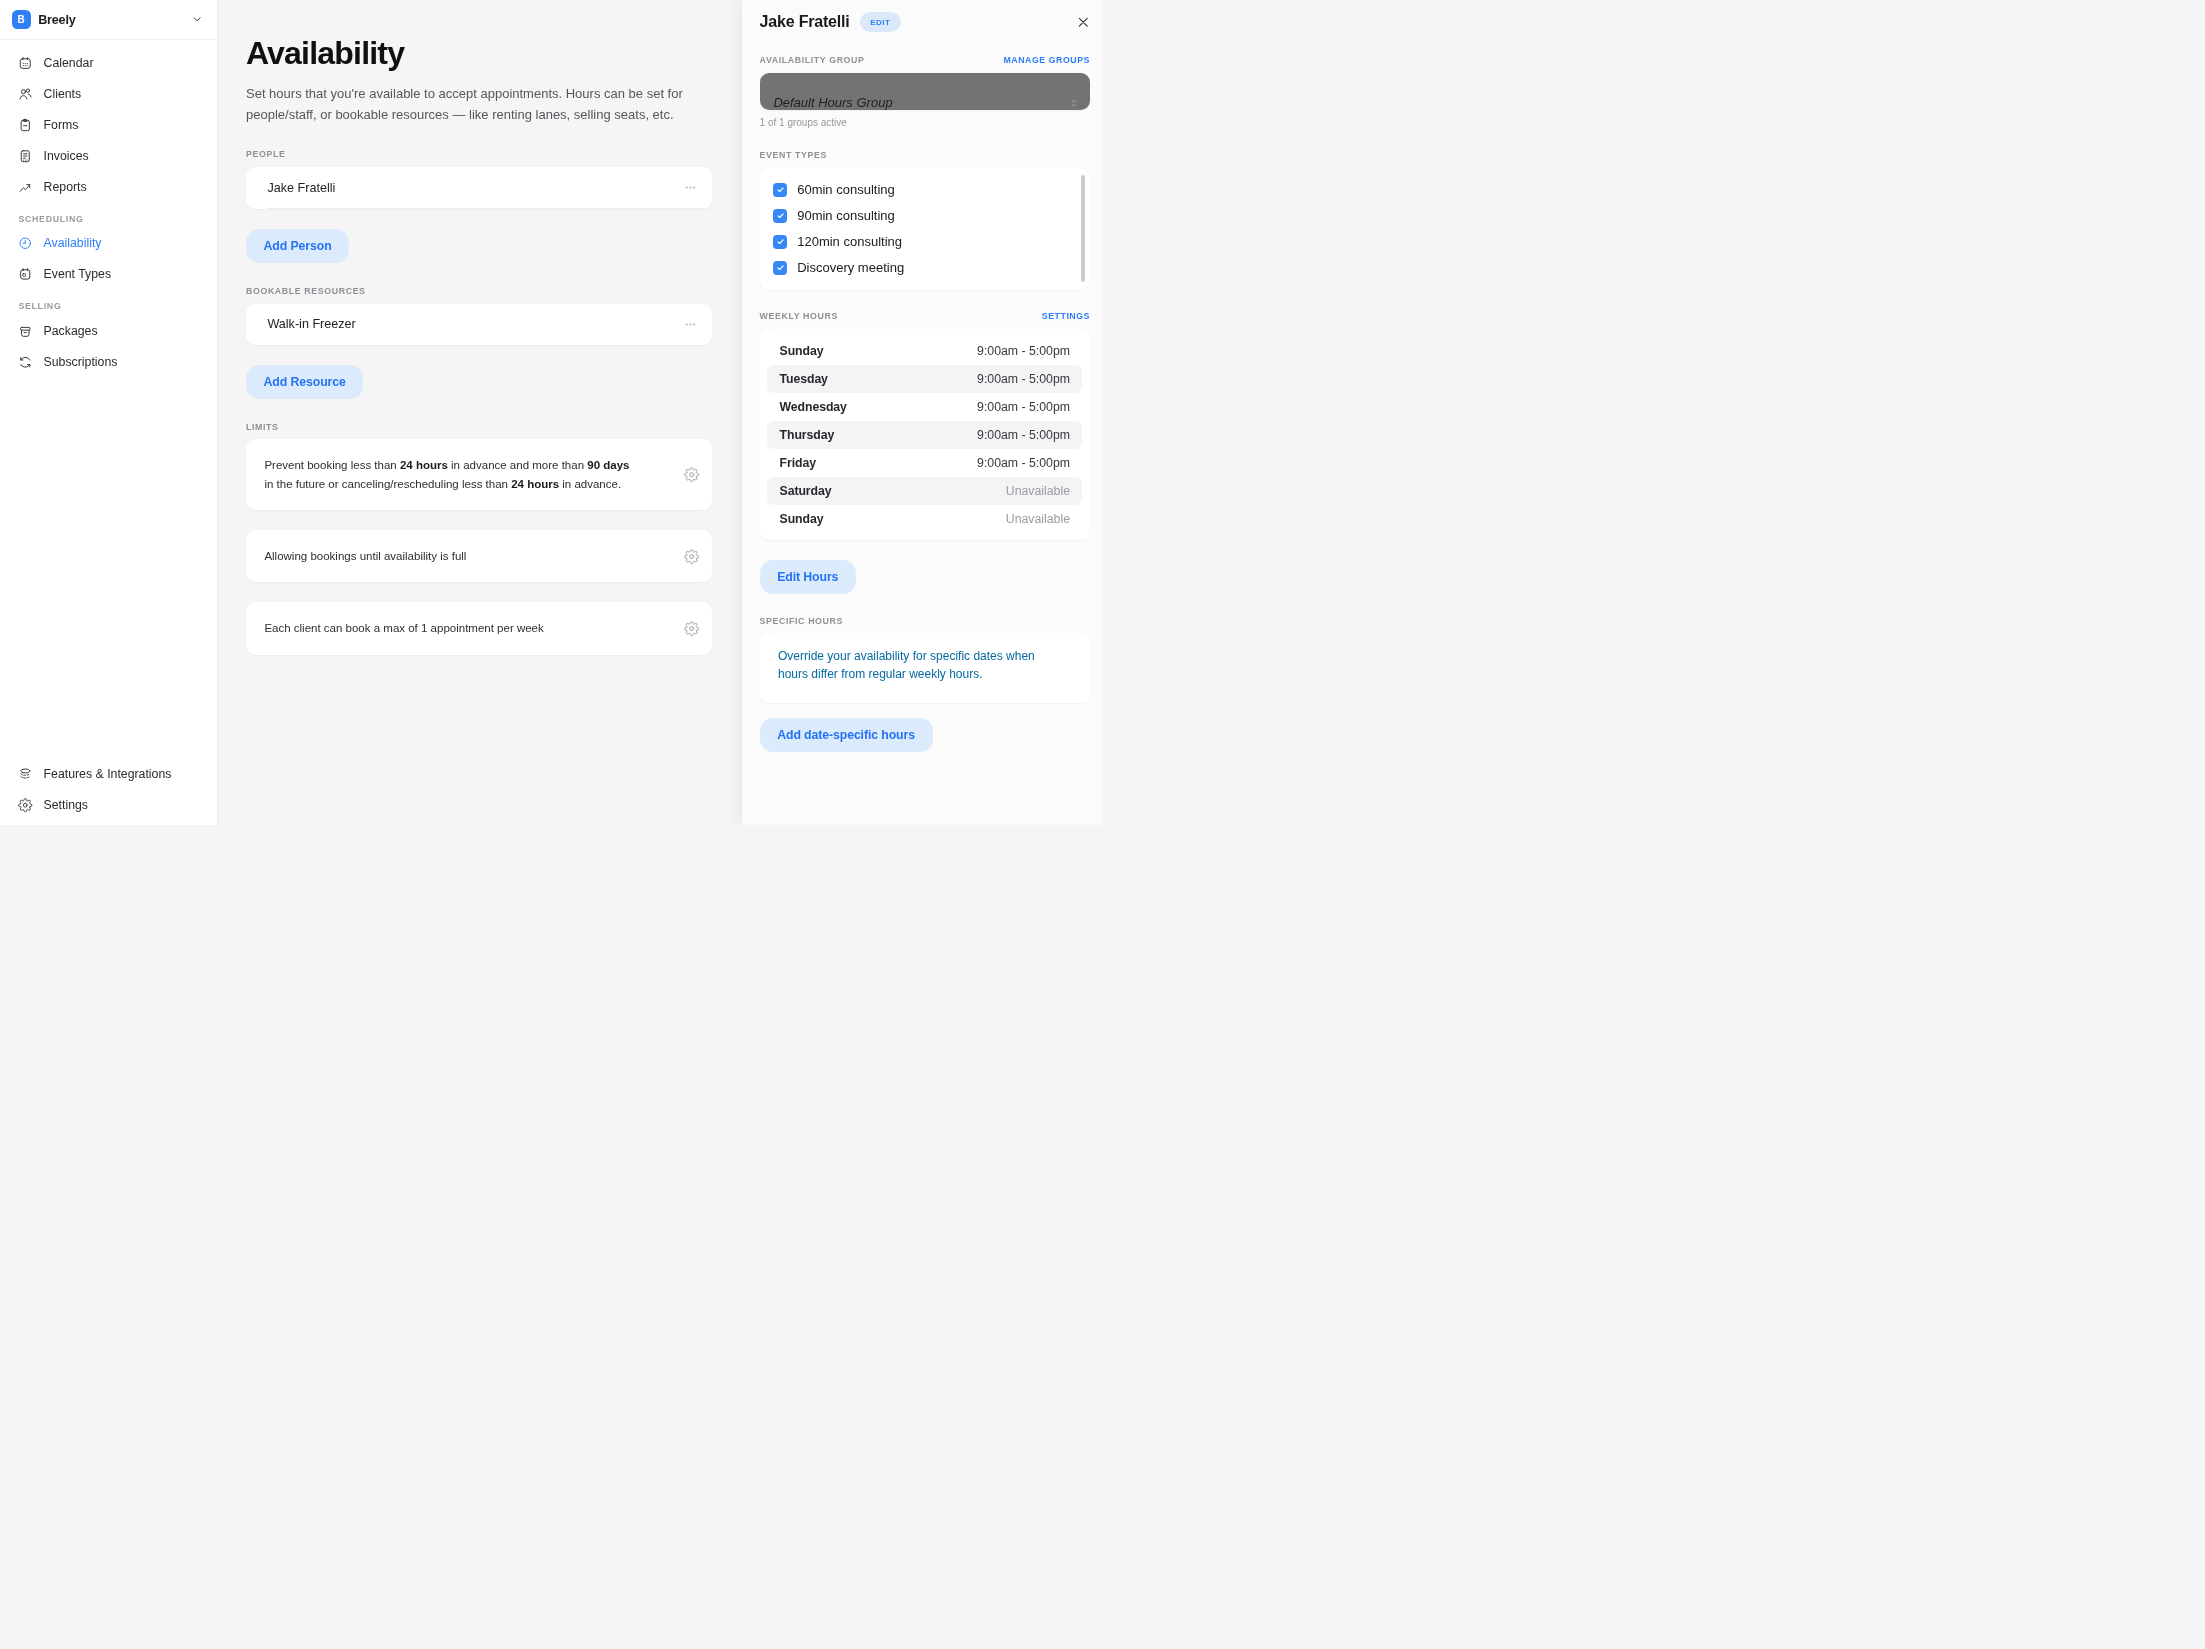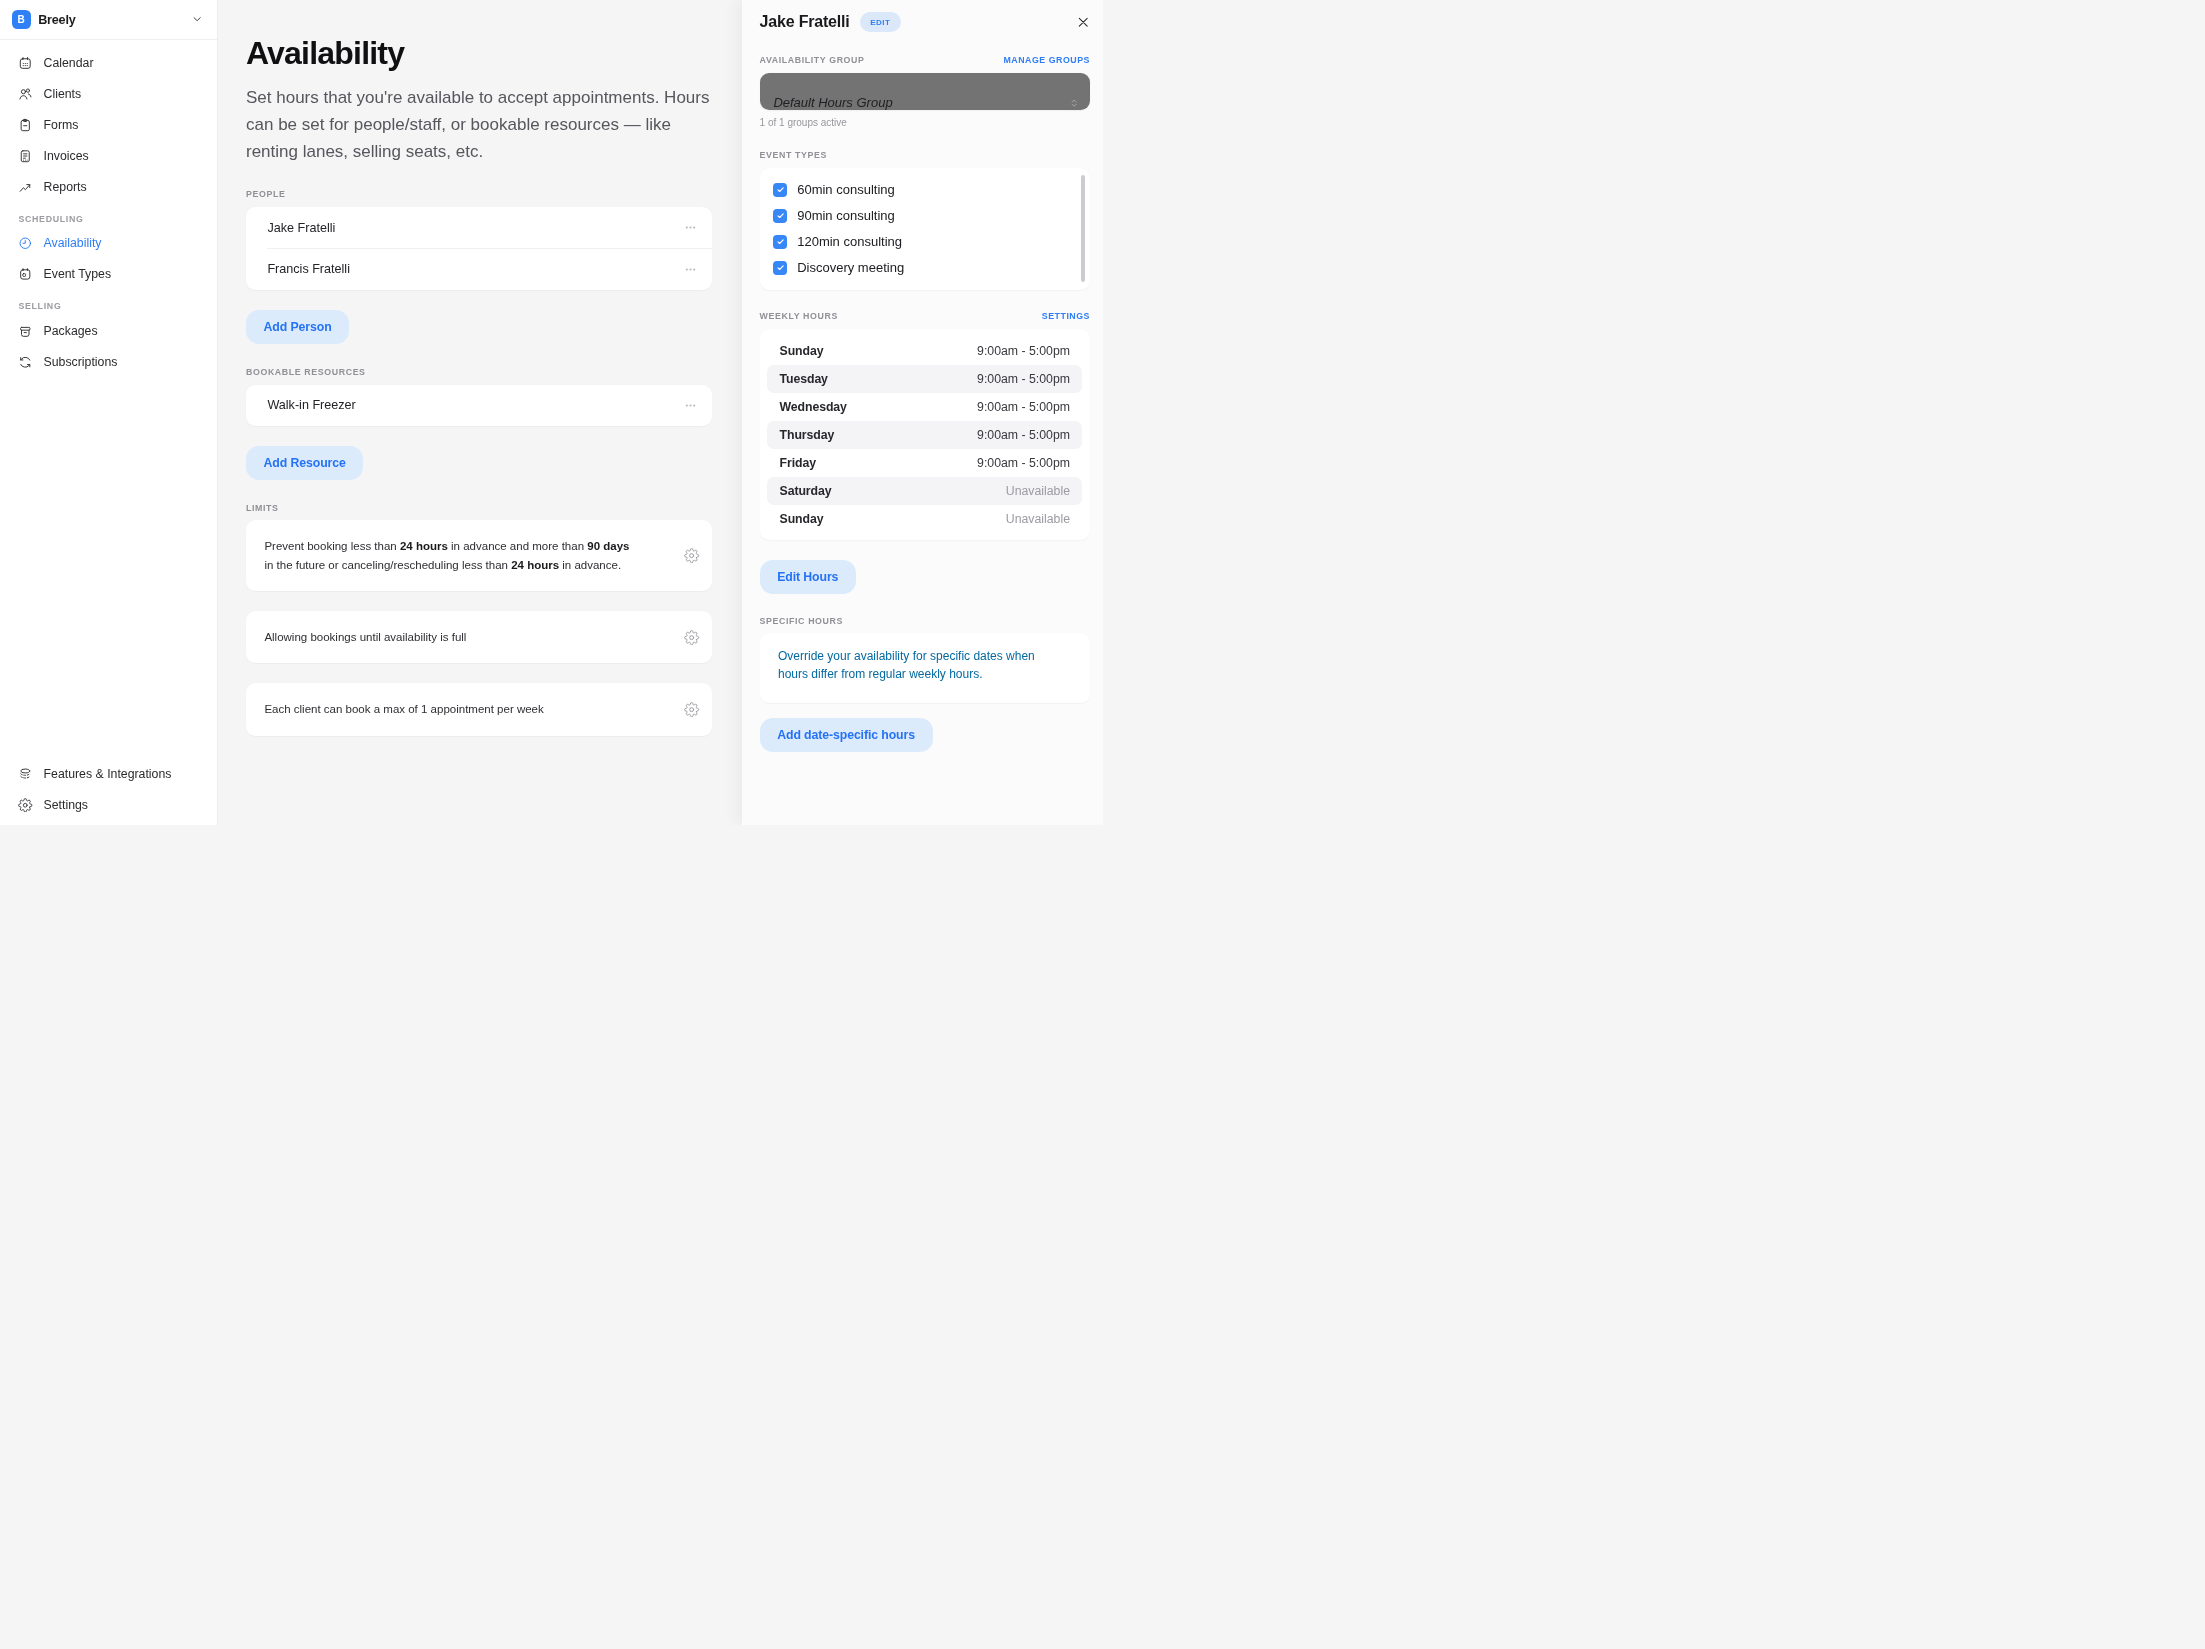--- a/index.html
+++ b/index.html
@@ -46,21 +46,21 @@
   .sidebar-footer { margin-top:auto; padding-bottom:4.6px; }
 
   
   .main { flex:1; padding:20px 30px 0 28px; overflow:hidden; }
   .page-title {
     margin:15.3px 0 0; font-size:32px; font-weight:700;
     color:#101012; letter-spacing:-0.8px;
   }
   .page-subtitle {
     margin:11.5px 0 0; max-width:475px;
-    font-size:17px; line-height:1.6; color:#56565c;
+    font-size:13px; line-height:1.6; color:#56565c;
   }
   .section-label {
     font-size:8.8px; font-weight:700; color:#8f8f95; letter-spacing:0.07em;
   }
   .section-head { margin:23px 0 7.7px; display:flex; align-items:center; }
   .section-head.first { margin-top:24px; }
   .card {
     background:#ffffff; border-radius:9.2px;
     box-shadow:0 0.8px 1.5px rgba(20,20,25,0.04);
   }
@@ -289,30 +289,20 @@
         <span class="row-name">Jake Fratelli</span>
         <span class="icon dots">
           <svg viewBox="0 0 24 24" fill="currentColor" stroke="none">
             <circle cx="5.2" cy="12" r="1.9"></circle>
             <circle cx="12" cy="12" r="1.9"></circle>
             <circle cx="18.8" cy="12" r="1.9"></circle>
           </svg>
         </span>
       </div>
       <div class="row-divider"></div>
-      <div class="person-row">
-        <span class="row-name">Francis Fratelli</span>
-        <span class="icon dots">
-          <svg viewBox="0 0 24 24" fill="currentColor" stroke="none">
-            <circle cx="5.2" cy="12" r="1.9"></circle>
-            <circle cx="12" cy="12" r="1.9"></circle>
-            <circle cx="18.8" cy="12" r="1.9"></circle>
-          </svg>
-        </span>
-      </div>
     </div>
   <button class="btn">Add Person</button>
 
   <div class="section-head">
     <span class="section-label">BOOKABLE RESOURCES</span>
   </div>
   <div class="card" id="resource-list">
       <div class="person-row">
         <span class="row-name">Walk-in Freezer</span>
         <span class="icon dots">

